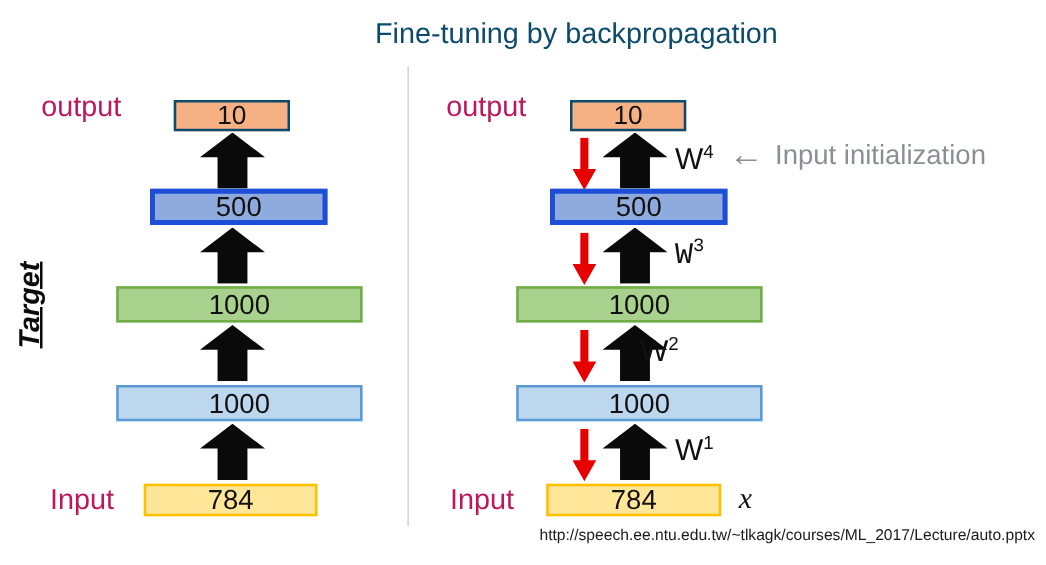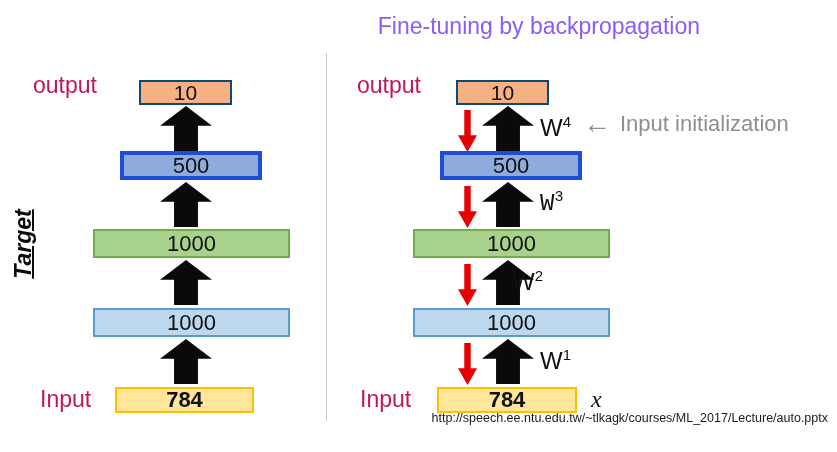--- a/index.html
+++ b/index.html
@@ -1,36 +1,36 @@
 <!DOCTYPE html>
 <html><head>
 <meta charset="utf-8">
 <style>
   html,body { margin:0; padding:0; background:#ffffff; }
   .slide {
     position:relative; width:837px; height:452px; background:#ffffff;
     font-family:"Liberation Sans", sans-serif; color:#1a1a1a; overflow:hidden;
   }
   .title {
-    position:absolute; left:300px; top:13px; width:400px; text-align:right;
-    font-size:23px; color:#8b5cf6;
+    position:absolute; left:300px; top:13px; width:400px; text-align:left;
+    font-size:23px; color:#0c4a6e;
   }
   .divider {
     position:absolute; left:326px; top:53px; width:1px; height:368px; background:#c9c9c9;
   }
   .net-label { position:absolute; font-size:23px; color:#be185d; }
   .layer-box {
     position:absolute; display:flex; align-items:center; justify-content:center;
     font-size:22px; color:#111; box-sizing:border-box; line-height:1;
   }
   .box-orange    { background:#f5b183; border:2px solid #0c4a6e; }
   .box-blue      { background:#8faadc; border:4px solid #1d4ed8; }
   .box-green     { background:#a9d18e; border:2px solid #70ad47; }
   .box-lightblue { background:#bdd7ee; border:2px solid #5b9bd5; }
-  .box-yellow    { background:#ffe699; border:2px solid #ffc000;font-weight:bold; }
+  .box-yellow    { background:#ffe699; border:2px solid #ffc000; }
   .up-arrow {
     position:absolute; width:52px; height:45px; background:#0a0a0a;
     clip-path: polygon(50% 0, 100% 44%, 73% 44%, 73% 100%, 27% 100%, 27% 44%, 0 44%);
   }
   .down-arrow {
     position:absolute; width:19px; height:42px; background:#e60000;
     clip-path: polygon(50% 100%, 100% 60%, 67% 60%, 67% 0, 33% 0, 33% 60%, 0 60%);
   }
   .weight-label { position:absolute; font-size:24px; color:#111; line-height:1; }
   .weight-label sup { font-size:15px; }
@@ -45,21 +45,21 @@
     position:absolute; left:583px; top:110px; display:flex; align-items:center; gap:9px;
     color:#8a8f96;
   }
   .annotation .arrow-glyph { font-size:28px; line-height:1; }
   .annotation .annotation-text { font-size:22px; white-space:nowrap; }
   .x-label {
     position:absolute; left:591px; top:386px; font-size:24px; font-style:italic;
     font-family:"Liberation Serif", serif; color:#111;
   }
   .footer {
-    position:absolute; left:300px; top:411px; width:528px; text-align:right;
+    position:absolute; left:300px; top:421px; width:528px; text-align:right;
     font-size:12.5px; color:#1a1a1a;
   }
 </style>
 </head>
 <body>
 
 <div class="slide">
 
   <div class="title">Fine-tuning by backpropagation</div>
   <div class="divider"></div>

